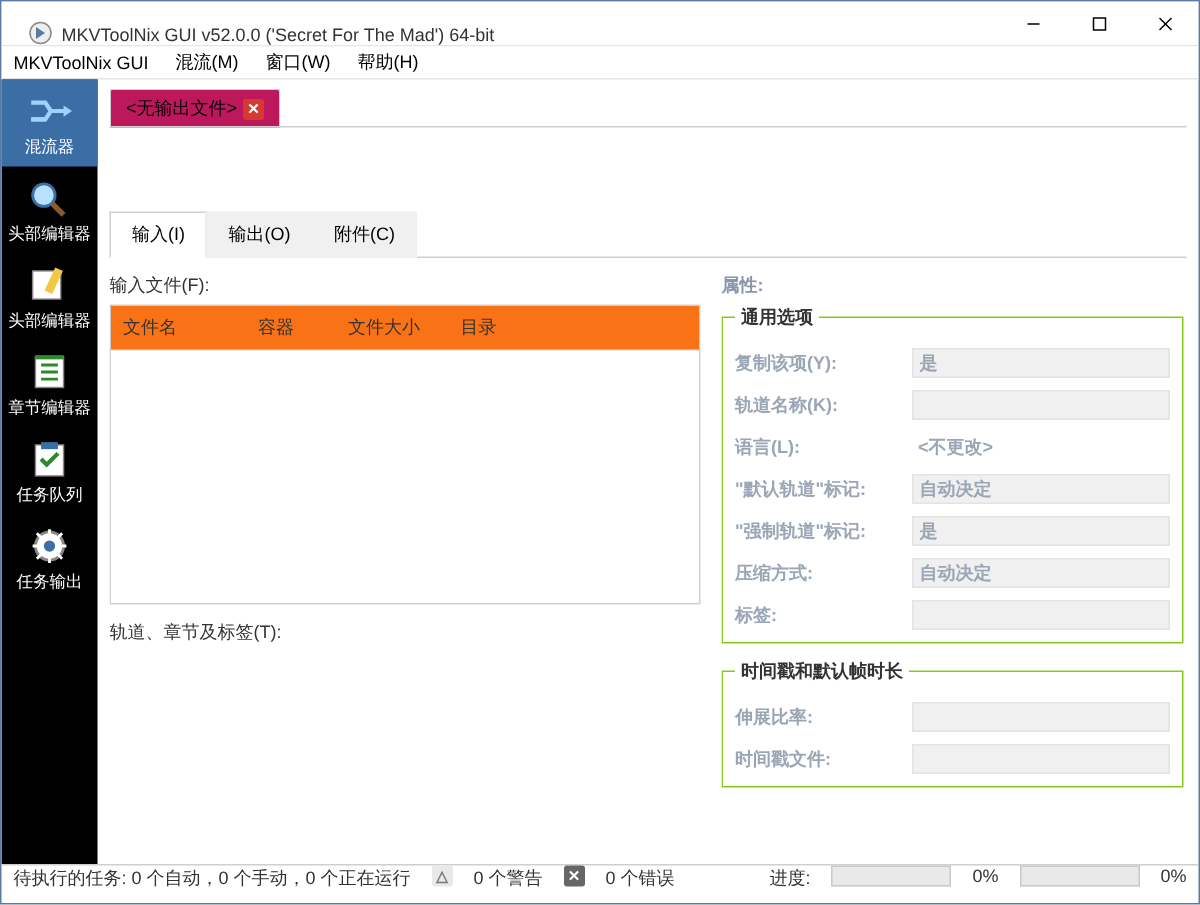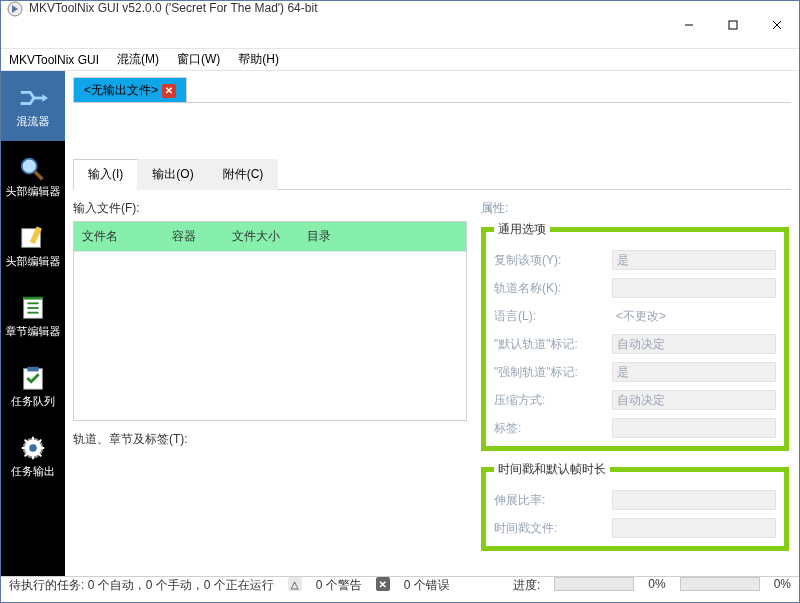--- a/index.html
+++ b/index.html
@@ -1,58 +1,58 @@
 <!DOCTYPE html>
 <html><head>
 <meta charset="utf-8">
 <style>
   * { box-sizing: border-box; margin: 0; padding: 0; font-family: "Microsoft YaHei", "Segoe UI", sans-serif; font-size: 12px; }
   body { width: 800px; height: 603px; background: #fff; border: 1px solid #5a7aa5; display: flex; flex-direction: column; overflow: hidden; }
 
   
-  .titlebar { height: 48px; display: flex; align-items: flex-start; background: #fff; border-bottom: 1px solid #e5e5e5; }
+  .titlebar { height: 30px; display: flex; align-items: flex-end; background: #fff; border-bottom: 1px solid #e5e5e5; padding-left: 12px; }
   .titlebar .appicon { width: 16px; height: 16px; margin: 0 6px; }
   .titlebar .title { flex: 1; color: #333; }
   .titlebar .winbtn { width: 44px; height: 100%; display: flex; align-items: center; justify-content: center; color: #333; }
 
   
   .menubar { height: 22px; display: flex; align-items: center; gap: 18px; padding: 0 8px; background: #fff; border-bottom: 1px solid #e5e5e5; color: #000; }
   .menubar span { cursor: default; }
 
   
   .main { flex: 1; display: flex; min-height: 0; }
   .sidebar { width: 64px; background: #000; display: flex; flex-direction: column; align-items: center; }
-  .side-item { width: 100%; height: 70px; display: flex; flex-direction: column; align-items: center; justify-content: center; gap: 2px; color: #fff; }
+  .side-item { width: 100%; height: 58px; display: flex; flex-direction: column; align-items: center; justify-content: center; gap: 2px; color: #fff; }
   .side-item.selected { background: #3a6ea5; }
   .side-item svg { width: 30px; height: 28px; }
   .side-item .lbl { font-size: 11px; color: #fff; }
 
   .content { flex: 1; display: flex; flex-direction: column; padding: 6px 8px 0 8px; min-width: 0; }
   .doc-tabs { display: flex; align-items: center; gap: 2px; }
-  .doc-tab { border: 1px solid #cfcfcf; border-bottom: none; padding: 4px 10px; background: #0ea5e9; display: flex; align-items: center; gap: 4px; border-top-left-radius: 2px; border-top-right-radius: 2px;}
+  .doc-tab { border: 1px solid #cfcfcf; border-bottom: none; padding: 4px 10px; background: #be185d; display: flex; align-items: center; gap: 4px; border-top-left-radius: 2px; border-top-right-radius: 2px;}
   .doc-close { width: 14px; height: 14px; background: #d63a2e; color: #fff; display: flex; align-items: center; justify-content: center; font-size: 10px; font-weight: bold; border-radius: 2px;}
   .doc-under { height: 1px; background: #cfcfcf; margin-top: -1px; }
 
   .inner-tabs { margin-top: 18px; display: flex; border-bottom: 1px solid #cfcfcf; }
   .inner-tab { padding: 6px 14px; border: 1px solid transparent; position: relative; top: 1px; background:#f0f0f0;margin-top:37px; }
   .inner-tab.active { border: 1px solid #cfcfcf; border-bottom-color: #fff; background: #fff; }
   .inner-tab + .inner-tab { margin-left: -1px; }
 
   .panel-body { flex: 1; display: flex; gap: 14px; padding-top: 10px; min-height: 0; overflow: hidden; }
   .left-col { flex: 1; display: flex; flex-direction: column; min-width: 0; }
-  .right-col { width: 310px; display: flex; flex-direction: column; overflow-y: auto; padding-right:2px;}
+  .right-col { width: 310px; display: flex; flex-direction: column; overflow-y: auto; padding-right:2px;font-weight:bold;}
   .sec-label { color: #333; margin-bottom: 4px; }
   .right-col .sec-label.top { color: #8796ab; }
 
   .listbox { border: 1px solid #cfcfcf; flex: 1; display: flex; flex-direction: column; min-height: 0; }
-  .list-header { display: flex; border-bottom: 1px solid #e5e5e5; background:#86efac;}
+  .list-header { display: flex; border-bottom: 1px solid #e5e5e5; background:#f97316;}
   .lh-cell { padding: 6px 8px; color: #333; }
   .list-body { flex: 1; }
 
-  fieldset { border: 5px solid #84cc16; margin-bottom: 10px; padding: 4px 8px 8px 8px; }
+  fieldset { border: 1px solid #84cc16; margin-bottom: 10px; padding: 4px 8px 8px 8px; }
   legend { color: #333; padding: 0 4px; }
   .prop-row { display: flex; align-items: center; gap: 8px; margin-top: 8px; }
   .prop-row .k { width: 110px; color: #9aa5b5; white-space: nowrap; }
   .prop-row .v { flex: 1; height: 20px; background: #f0f0f0; border: 1px solid #e3e3e3; color: #9aa5b5; padding: 2px 4px; display:flex; align-items:center;}
   .prop-row .v.plain { background: transparent; border: none; }
 
   
   .statusbar { height: 26px; border-top: 1px solid #cfcfcf; display: flex; gap: 14px; padding: 0 8px; color: #333; }
   .statusbar .spacer { flex: 1; }
   .prog { width: 80px; height: 14px; border: 1px solid #c8c8c8; background: #e9e9e9; }

